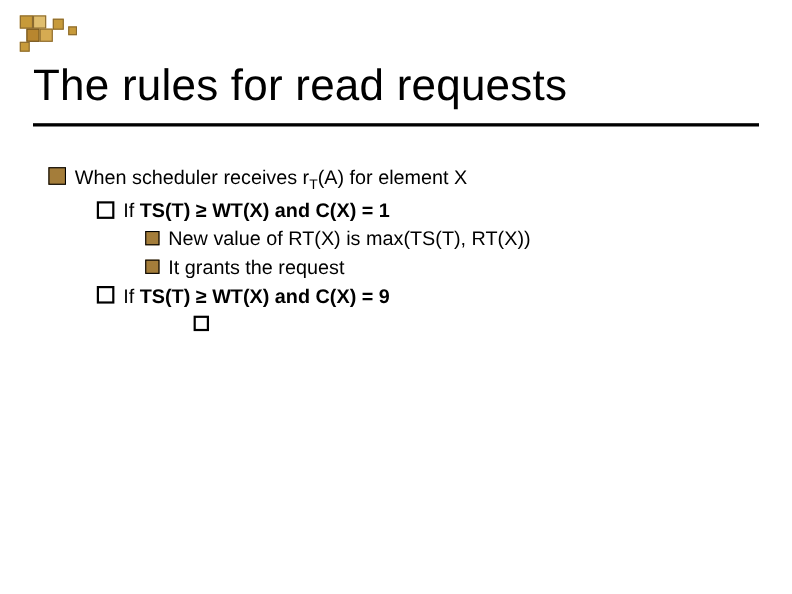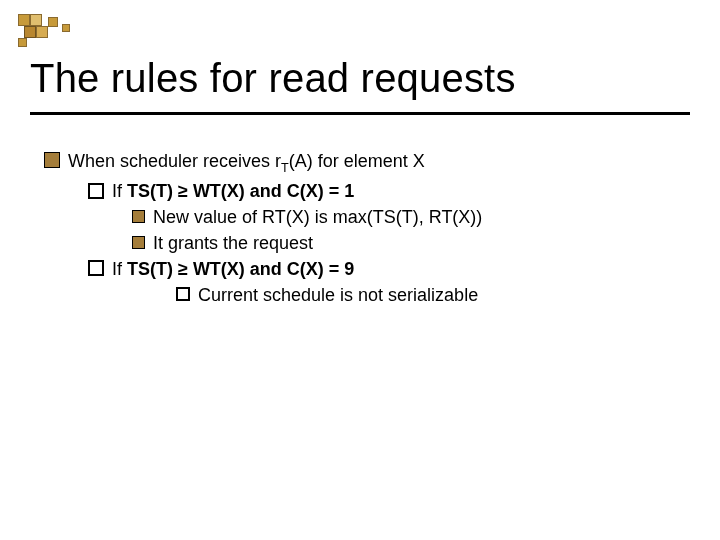--- a/index.html
+++ b/index.html
@@ -131,17 +131,17 @@
     </div>
     <div class="lvl3 row">
       <span class="bullet b-solid-sq-sm"></span><span>It grants the request</span>
     </div>
 
     <div class="lvl2 row">
       <span class="bullet b-hollow-sq"></span><span>If </span><span class="bold">TS(T)  ≥ WT(X) and C(X) = 9</span>
     </div>
 
     <div class="lvl4 row">
-      <span class="bullet b-hollow-sq-sm"></span><span>Current schedule is not serializable</span>
+      <span class="bullet b-hollow-sq-sm"></span>
     </div>
 
   </div>
 </div>
 
 </body></html>

